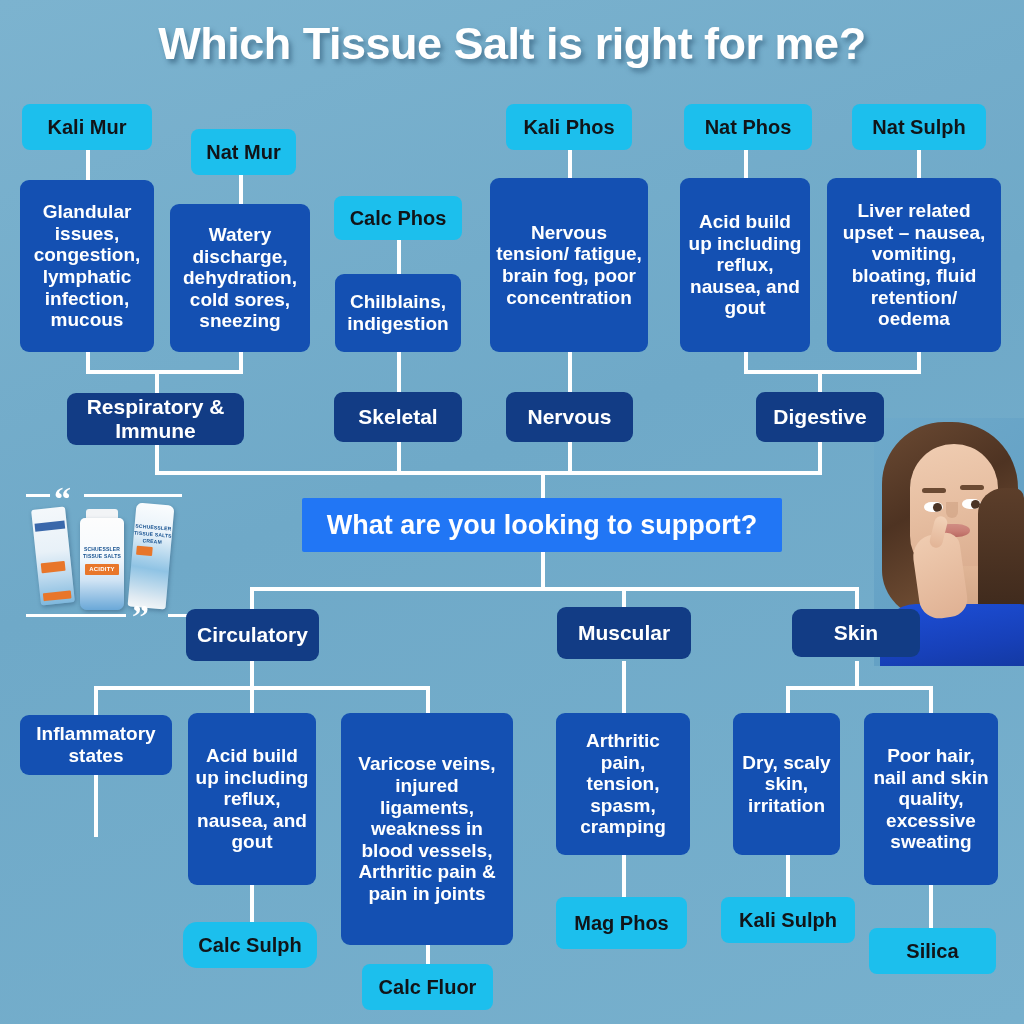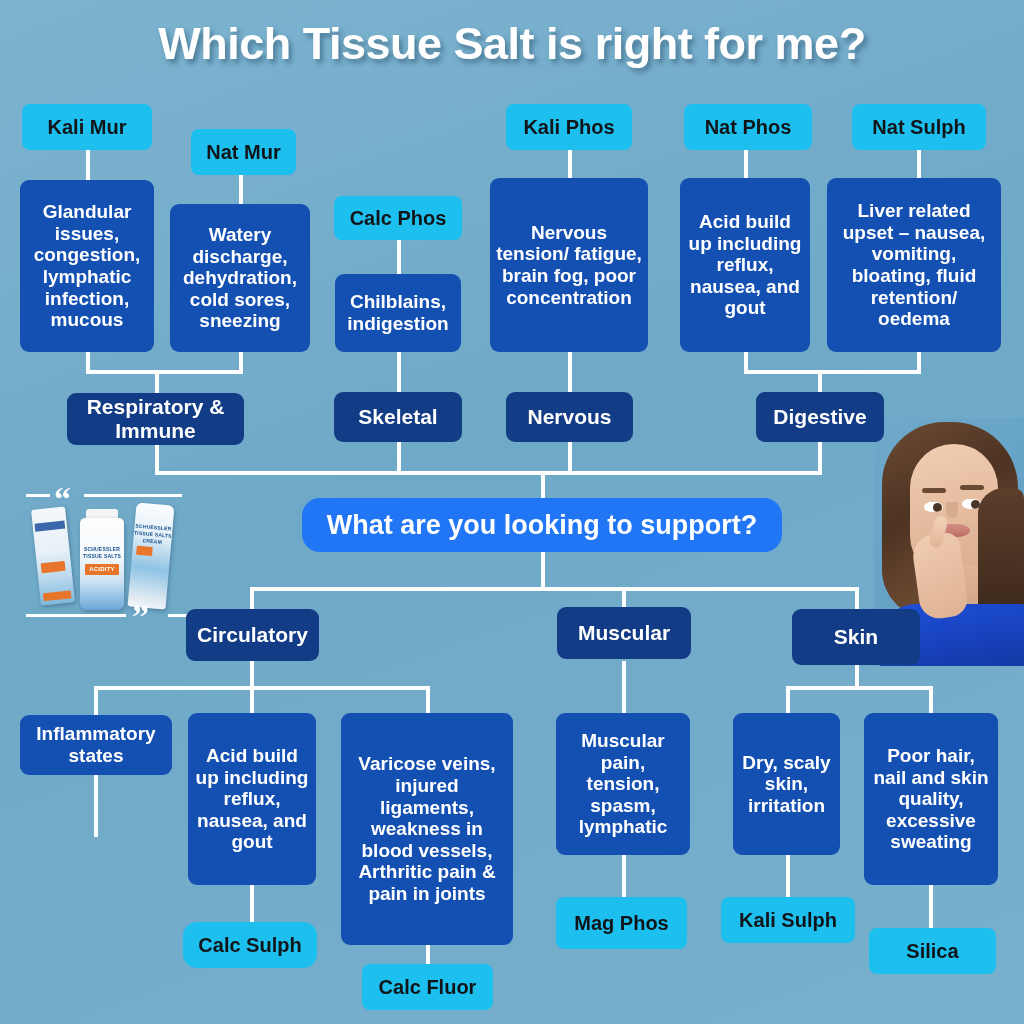--- a/index.html
+++ b/index.html
@@ -54,21 +54,21 @@
   }
   .cat {
     background: #123c85;
     color: #ffffff;
     font-size: 21px;
   }
   .question {
     background: #2176f5;
     color: #ffffff;
     font-size: 27px;
-    border-radius: 18px;
+    border-radius: 2px;
   }
 
   
   .ln {
     position: absolute;
     background: #ffffff;
     z-index: 1;
   }
   .lnv { width: 4px; }
   .lnh { height: 4px; }
@@ -284,26 +284,26 @@
 
   <div class="box cat" style="left:67px;  top:393px; width:177px; height:52px;">Respiratory &amp; Immune</div>
   <div class="box cat" style="left:334px; top:392px; width:128px; height:50px;">Skeletal</div>
   <div class="box cat" style="left:506px; top:392px; width:127px; height:50px;">Nervous</div>
   <div class="box cat" style="left:756px; top:392px; width:128px; height:50px;">Digestive</div>
 
   <div class="box question" style="left:302px; top:498px; width:480px; height:54px;">What are you looking to support?</div>
 
   <div class="box cat" style="left:186px; top:609px; width:133px; height:52px;">Circulatory</div>
   <div class="box cat" style="left:557px; top:607px; width:134px; height:52px;">Muscular</div>
-  <div class="box cat" style="left:792px; top:609px; width:128px; height:56px;">Skin</div>
+  <div class="box cat" style="left:792px; top:609px; width:128px; height:48px;">Skin</div>
 
   <div class="box symptom" style="left:20px;  top:715px; width:152px; height:60px;">Inflammatory states</div>
   <div class="box symptom" style="left:188px; top:713px; width:128px; height:172px;">Acid build up including reflux, nausea, and gout</div>
   <div class="box symptom" style="left:341px; top:713px; width:172px; height:232px;">Varicose veins, injured ligaments, weakness in blood vessels, Arthritic pain &amp; pain in joints</div>
-  <div class="box symptom" style="left:556px; top:713px; width:134px; height:142px;">Muscular pain, tension, spasm, lymphatic</div>
+  <div class="box symptom" style="left:556px; top:713px; width:134px; height:142px;">Arthritic pain, tension, spasm, cramping</div>
   <div class="box symptom" style="left:864px; top:713px; width:134px; height:172px;">Poor hair, nail and skin quality, excessive sweating</div>
   <div class="box symptom" style="left:733px; top:713px; width:107px; height:142px;">Dry, scaly skin, irritation</div>
 
   <div class="box salt" style="left:183px; top:922px; width:134px; height:46px;border-radius:14px;">Calc Sulph</div>
   <div class="box salt" style="left:362px; top:964px; width:131px; height:46px;">Calc Fluor</div>
   <div class="box salt" style="left:556px; top:897px; width:131px; height:52px;">Mag Phos</div>
   <div class="box salt" style="left:721px; top:897px; width:134px; height:46px;">Kali Sulph</div>
   <div class="box salt" style="left:869px; top:928px; width:127px; height:46px;">Silica</div>
 
   <div id="product">

